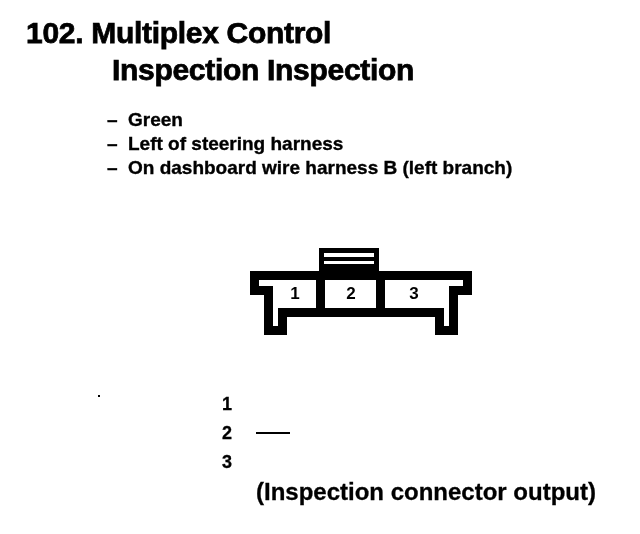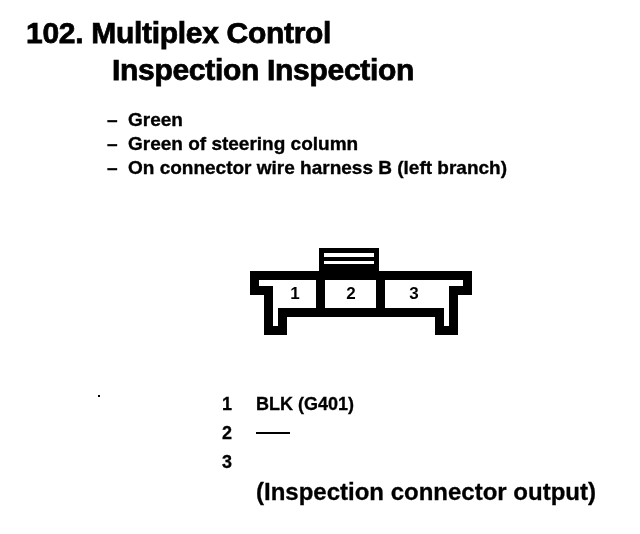--- a/index.html
+++ b/index.html
@@ -138,25 +138,25 @@
     <div class="title-line title-line-2">Inspection Inspection</div>
   </div>
 
   <div class="bullets">
     <div class="bullet-row">
       <span class="bullet-dash">–</span>
       <span>Green</span>
     </div>
     <div class="bullet-row">
       <span class="bullet-dash">–</span>
-      <span>Green of steering column</span>
+      <span>Left of steering harness</span>
     </div>
     <div class="bullet-row">
       <span class="bullet-dash">–</span>
-      <span>On connector wire harness B (left branch)</span>
+      <span>On dashboard wire harness B (left branch)</span>
     </div>
   </div>
 
   <div class="connector">
     <svg width="226" height="96" viewBox="0 0 226 96" xmlns="http://www.w3.org/2000/svg">
 
       <g fill="#000">
 
         <rect x="71" y="2" width="60" height="26"></rect>
 
@@ -186,21 +186,20 @@
       <text class="pin-num" x="47" y="53">1</text>
       <text class="pin-num" x="103" y="53">2</text>
       <text class="pin-num" x="166" y="53">3</text>
     </svg>
   </div>
 
   <div class="legend">
 
     <div class="legend-row">
       <span class="legend-num">1</span>
-      <span class="legend-label">BLK (G401)</span>
     </div>
 
     <div class="legend-row">
       <span class="legend-num">2</span>
       <span class="legend-dash"></span>
     </div>
 
     <div class="legend-row">
       <span class="legend-num">3</span>
     </div>

